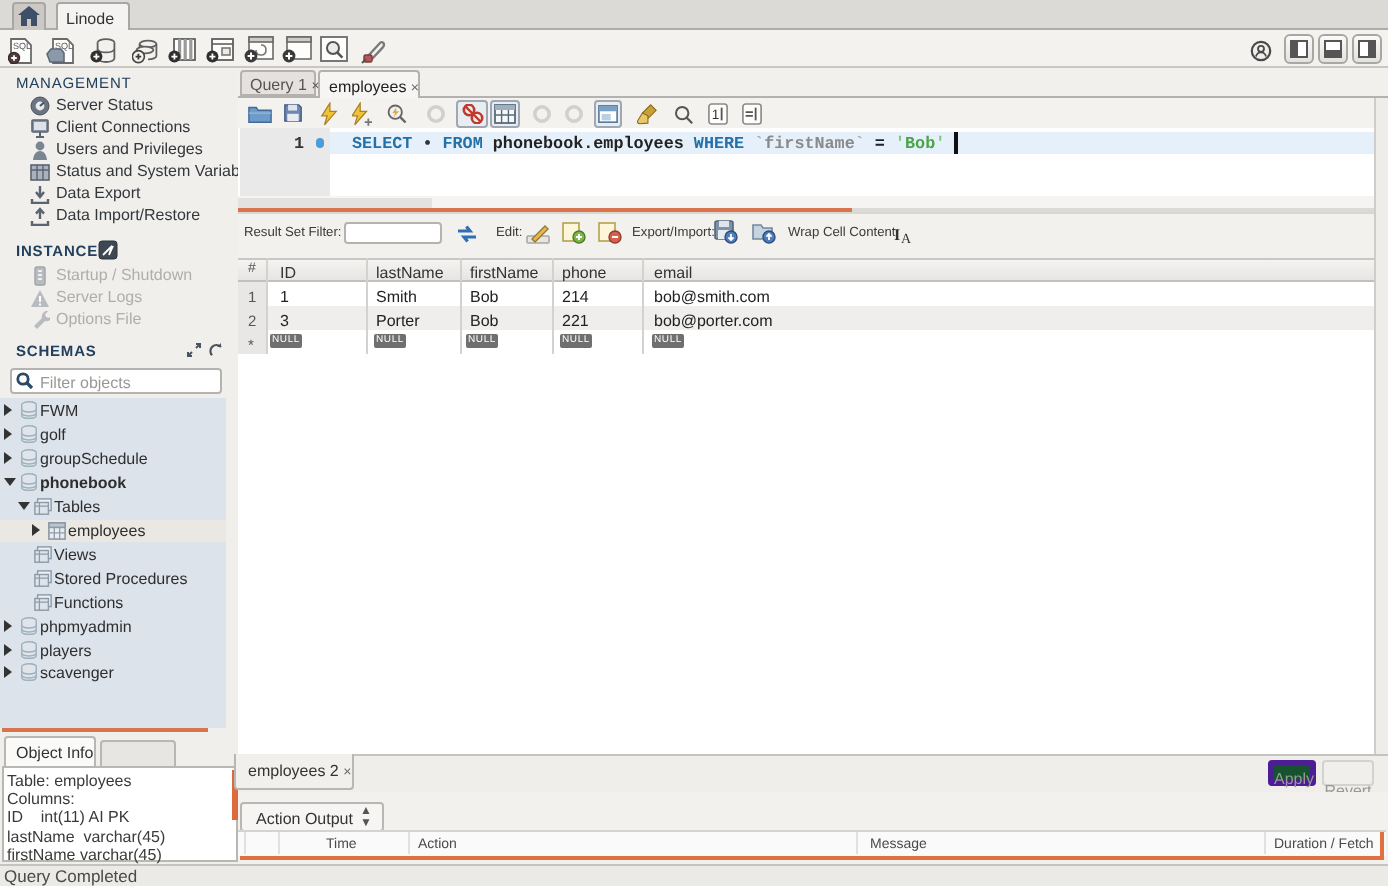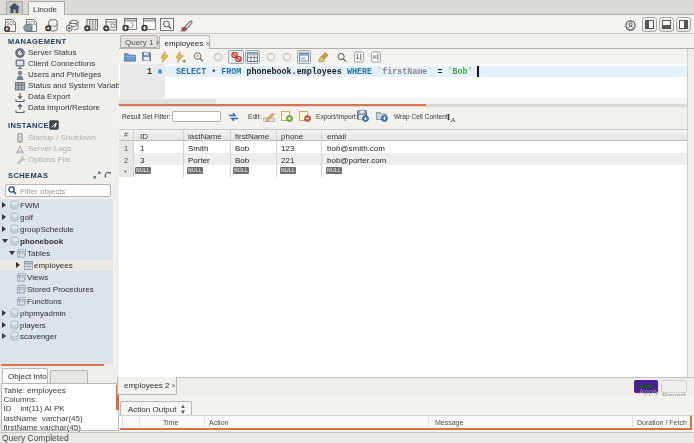--- a/index.html
+++ b/index.html
@@ -94,21 +94,21 @@
     <rect x="0.5" y="0.5" width="8" height="8" fill="#fff" stroke="#555" stroke-width="1"></rect>
     <rect x="0.5" y="5" width="8" height="3.5" fill="#555"></rect>
   </svg>
 <div class="abs" style="left:676px;top:17px;width:15px;height:15px;background:linear-gradient(#fbfaf9,#e4e2df);border:1px solid #a9a7a4;border-radius:3px"></div>
 <svg class="abs" style="left:679px;top:20px" width="9" height="9" viewBox="0 0 9 9">
     <rect x="0.5" y="0.5" width="8" height="8" fill="#fff" stroke="#555" stroke-width="1"></rect>
     <rect x="5" y="0.5" width="3.5" height="8" fill="#555"></rect>
   </svg>
 
 <div class="abs" style="left:0;top:35px;width:119px;height:397px;background:#f1efec"></div>
-<div class="abs" style="left:8px;top:37px;font-size:7.5px;font-weight:bold;color:#21405e;letter-spacing:.4px">MANAGEMENT</div>
+<div class="abs" style="left:8px;top:37px;font-size:7.5px;font-weight:normal;color:#21405e;letter-spacing:.4px">MANAGEMENT</div>
 <div class="abs" id="mgmt" style="left:0;top:48px;width:119px;height:68px;overflow:hidden">
     <div class="abs" style="left: 0px; top: 0px; width: 119px; height: 11px;">
       <svg style="position:absolute;left:15px;top:0" width="10" height="10" viewBox="0 0 10 10">
         <circle cx="5" cy="5" r="4.5" fill="#6a7480" stroke="#4a525c" stroke-width="0.5"></circle>
         <circle cx="5" cy="5" r="2.2" fill="#e8eaec"></circle>
         <path d="M5 5L7 3.2" stroke="#4a525c" stroke-width="1"></path>
       </svg>
       <span style="position:absolute;left:28px;top:0;font-size:8px;color:#33383d;white-space:nowrap">Server Status</span>
     </div>
     <div class="abs" style="left: 0px; top: 11px; width: 119px; height: 11px;">
@@ -448,38 +448,38 @@
 <div class="abs" style="left:119px;top:141px;width:568px;height:12px;background:#fff"></div>
 <div class="abs" style="left:119px;top:153px;width:568px;height:12px;background:#efeeec"></div>
 <div class="abs" style="left:119px;top:165px;width:568px;height:12px;background:#fff"></div>
 <div class="abs" style="left:119px;top:141px;width:15px;height:36px;background:#e9e7e5;border-right:1px solid #c9c7c4"></div>
 <div class="abs" style="left:124px;top:144px;font-size:7.5px;color:#555">1</div>
 <div class="abs" style="left:124px;top:156px;font-size:7.5px;color:#555">2</div>
 <div class="abs" style="left:124px;top:168px;font-size:7.5px;color:#555">*</div>
 <div class="abs" style="left:140px;top:144px;font-size:8px;color:#222">1</div>
 <div class="abs" style="left:188px;top:144px;font-size:8px;color:#222">Smith</div>
 <div class="abs" style="left:235px;top:144px;font-size:8px;color:#222">Bob</div>
-<div class="abs" style="left:281px;top:144px;font-size:8px;color:#222">123</div>
+<div class="abs" style="left:281px;top:144px;font-size:8px;color:#222">214</div>
 <div class="abs" style="left:327px;top:144px;font-size:8px;color:#222">bob@smith.com</div>
 <div class="abs" style="left:140px;top:156px;font-size:8px;color:#222">3</div>
 <div class="abs" style="left:188px;top:156px;font-size:8px;color:#222">Porter</div>
 <div class="abs" style="left:235px;top:156px;font-size:8px;color:#222">Bob</div>
 <div class="abs" style="left:281px;top:156px;font-size:8px;color:#222">221</div>
 <div class="abs" style="left:327px;top:156px;font-size:8px;color:#222">bob@porter.com</div>
 <div id="nulls"></div>
 
 <div class="abs" style="left:133px;top:129px;width:1px;height:48px;background:#d4d2cf"></div>
 <div class="abs" style="left:183px;top:129px;width:1px;height:48px;background:#d4d2cf"></div>
 <div class="abs" style="left:230px;top:129px;width:1px;height:48px;background:#d4d2cf"></div>
 <div class="abs" style="left:276px;top:129px;width:1px;height:48px;background:#d4d2cf"></div>
 <div class="abs" style="left:321px;top:129px;width:1px;height:48px;background:#d4d2cf"></div>
 
 <div class="abs" style="left:119px;top:377px;width:575px;height:19px;background:#f0eeeb;border-top:1px solid #c5c3c0"></div>
 <div class="abs" style="left:117px;top:377px;width:60px;height:18px;background:#f2f0ed;border:1px solid #b9b7b4;border-top:none;border-radius:0 0 2px 2px;font-size:8px;color:#333;padding:4px 0 0 6px;white-space:nowrap">employees 2 <span style="font-size:7px;color:#666">×</span></div>
-<div class="abs" style="left:634px;top:380px;width:24px;height:13px;background:#14532d;border:5px solid #4c1d95;border-radius:2px;font-size:8px;color:#9a9896;text-align:center;padding-top:2px">Apply</div>
+<div class="abs" style="left:634px;top:380px;width:24px;height:13px;background:#14532d;border:3px solid #4c1d95;border-radius:2px;font-size:8px;color:#9a9896;text-align:center;padding-top:2px">Apply</div>
 <div class="abs" style="left:661px;top:380px;width:26px;height:13px;background:#f1efec;border:1px solid #d4d2cf;border-radius:2px;font-size:8px;color:#9a9896;text-align:center;padding-top:10px">Revert</div>
 
 <div class="abs" style="left:119px;top:396px;width:575px;height:36px;background:#f3f1ee"></div>
 <div class="abs" style="left:120px;top:401px;width:72px;height:15px;background:#f6f5f3;border:1px solid #b9b7b4;border-radius:2px;font-size:8px;color:#333;padding:3px 0 0 7px">Action Output <span style="position:absolute;right:5px;top:1px;font-size:6px;color:#555;line-height:6px">▲<br>▼</span></div>
 <div class="abs" style="left:119px;top:415px;width:574px;height:12.5px;background:#fbfafa;border-top:1px solid #d5d3d0"></div>
 <div class="abs" style="left:122px;top:416px;width:1px;height:11px;background:#e2e0dd"></div>
 <div class="abs" style="left:139px;top:416px;width:1px;height:11px;background:#e2e0dd"></div>
 <div class="abs" style="left:204px;top:416px;width:1px;height:11px;background:#e2e0dd"></div>
 <div class="abs" style="left:428px;top:416px;width:1px;height:11px;background:#e2e0dd"></div>
 <div class="abs" style="left:632px;top:416px;width:1px;height:11px;background:#e2e0dd"></div>

